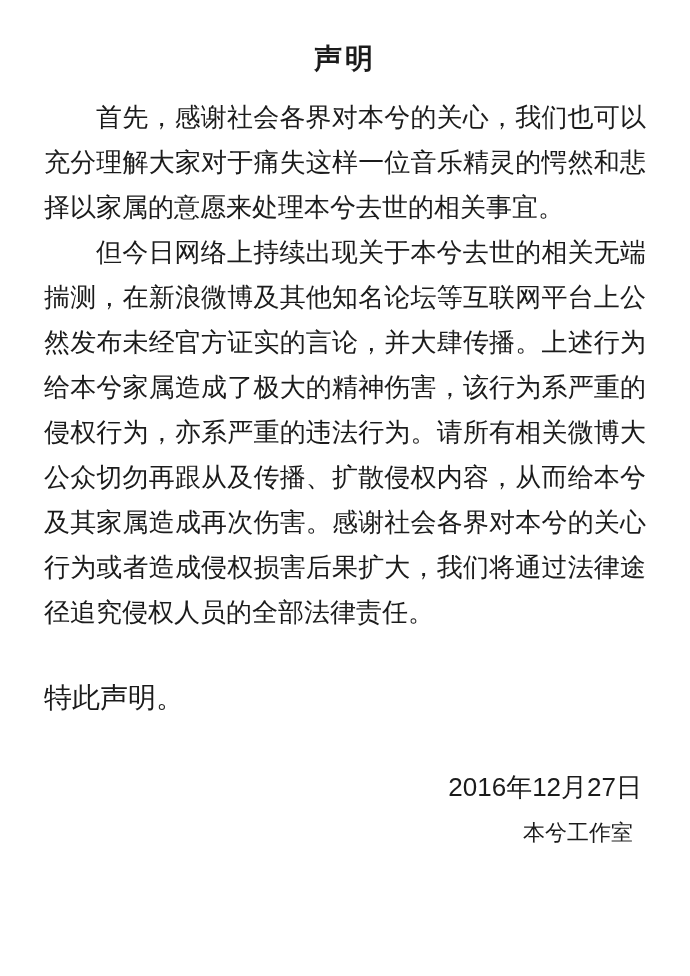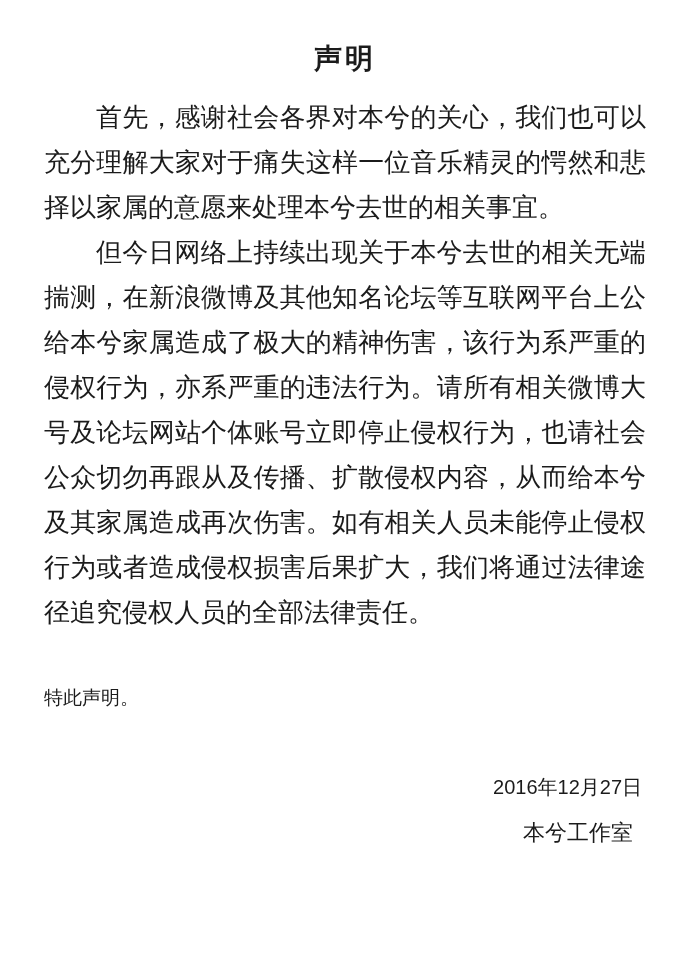--- a/index.html
+++ b/index.html
@@ -42,26 +42,26 @@
     text-align-last: justify;
   }
   .para .line:first-child {
     text-indent: 2em;
   }
   .para .line:last-child {
     text-align-last: left;
   }
   .closing {
     margin: 40px 44px 0 44px;
-    font-size: 19px;
+    font-size: 28px;
     line-height: 45px;
   }
   .date-line {
     margin: 45px 48px 0 44px;
-    font-size: 20px;
+    font-size: 26px;
     line-height: 45px;
     text-align: right;
   }
   .signature-line {
     margin: 0 57px 0 44px;
     font-size: 22px;
     line-height: 45px;
     text-align: right;
   }
 </style>
@@ -73,25 +73,25 @@
 
   <div class="doc-body">
       <p class="para">
         <span class="line">首先，感谢社会各界对本兮的关心，我们也可以</span>
         <span class="line">充分理解大家对于痛失这样一位音乐精灵的愕然和悲</span>
         <span class="line">择以家属的意愿来处理本兮去世的相关事宜。</span>
       </p>
       <p class="para">
         <span class="line">但今日网络上持续出现关于本兮去世的相关无端</span>
         <span class="line">揣测，在新浪微博及其他知名论坛等互联网平台上公</span>
+        <span class="line">然发布未经官方证实的言论，并大肆传播。上述行为</span>
         <span class="line">给本兮家属造成了极大的精神伤害，该行为系严重的</span>
         <span class="line">侵权行为，亦系严重的违法行为。请所有相关微博大</span>
-        <span class="line">号及论坛网站个体账号立即停止侵权行为，也请社会</span>
         <span class="line">公众切勿再跟从及传播、扩散侵权内容，从而给本兮</span>
-        <span class="line">及其家属造成再次伤害。如有相关人员未能停止侵权</span>
+        <span class="line">及其家属造成再次伤害。感谢社会各界对本兮的关心</span>
         <span class="line">行为或者造成侵权损害后果扩大，我们将通过法律途</span>
         <span class="line">径追究侵权人员的全部法律责任。</span>
       </p>
     </div>
 
   <p class="closing">特此声明。</p>
 
   <p class="date-line">2016年12月27日</p>
 
   <p class="signature-line">本兮工作室</p>

